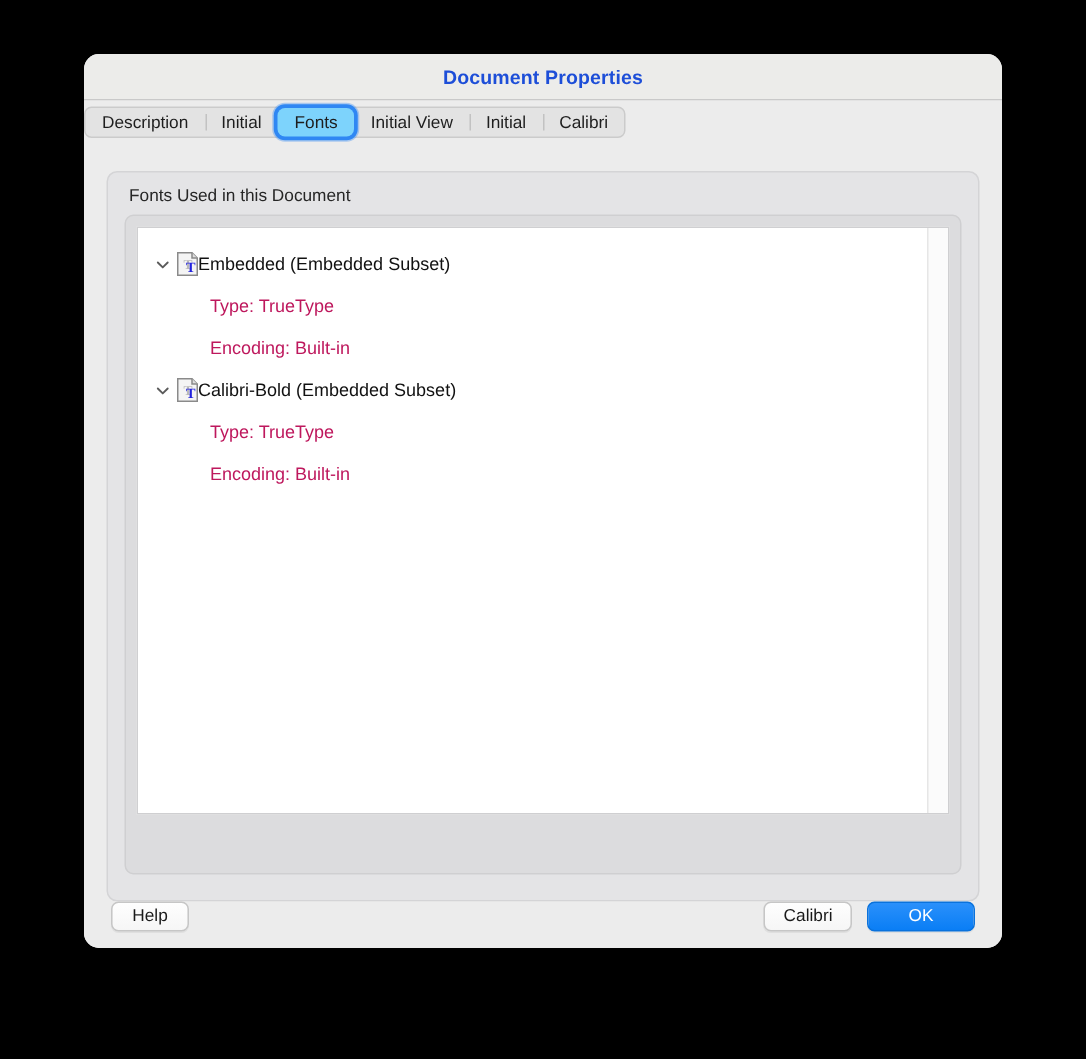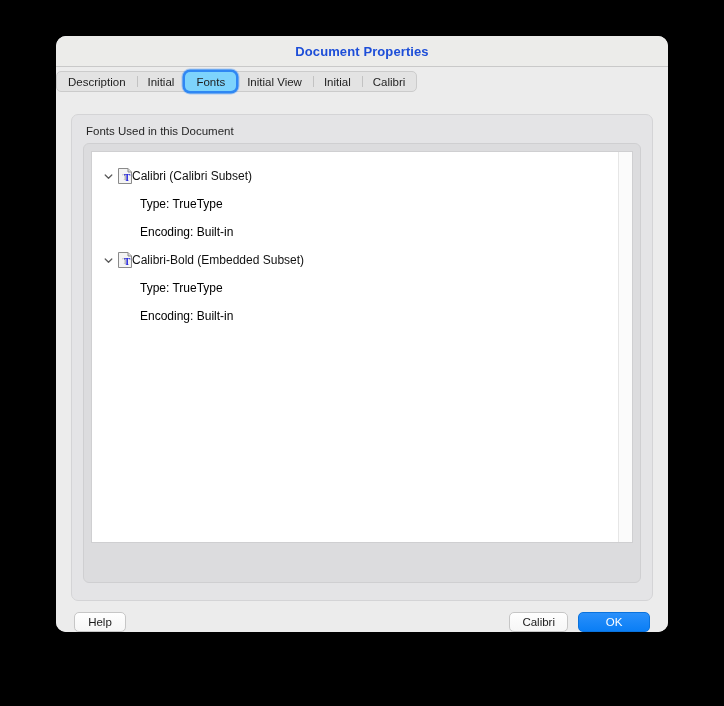--- a/index.html
+++ b/index.html
@@ -176,29 +176,29 @@
   }
 
   .detail-row {
     height: 28px;
     display: flex;
     align-items: center;
     padding-left: 48px;
   }
   .detail-text {
     font-size: 12px;
-    color: #000000;
+    color: #be185d;
     white-space: nowrap;
   }
 
   
   .footer {
     flex: 1 1 auto;
     display: flex;
-    align-items: flex-end;
+    align-items: flex-start;
     padding: 0 18px;
     background: #ececec;
     position: relative;
   }
   .footer-left  { display: flex; gap: 8px; }
   .footer-right { display: flex; gap: 10px; margin-left: auto; }
 
   .btn {
     min-width: 58px;
     height: 20px;
@@ -273,21 +273,21 @@
               </svg>
             </span>
             <span class="font-icon">
               <svg width="14" height="16" viewBox="0 0 14 16">
                 <path d="M0.5 0.5 H10 L13.5 4 V15.5 H0.5 Z" fill="#f4f4f4" stroke="#8a8a8a" stroke-width="1"></path>
                 <path d="M10 0.5 L10 4 L13.5 4" fill="#dedede" stroke="#8a8a8a" stroke-width="1"></path>
                 <text x="4.3" y="11.5" font-family="Liberation Serif, serif" font-size="9" font-weight="bold" fill="#b9b9b9">T</text>
                 <text x="6.0" y="13.2" font-family="Liberation Serif, serif" font-size="9.5" font-weight="bold" fill="#2222dd">T</text>
               </svg>
             </span>
-            <span class="font-name">Calibri (Calibri Subset)</span>
+            <span class="font-name">Embedded (Embedded Subset)</span>
           </div>
           <div class="detail-row">
             <span class="detail-text">Type: TrueType</span>
           </div>
           <div class="detail-row">
             <span class="detail-text">Encoding: Built-in</span>
           </div>
 
           <div class="font-row">
             <span class="chevron">

